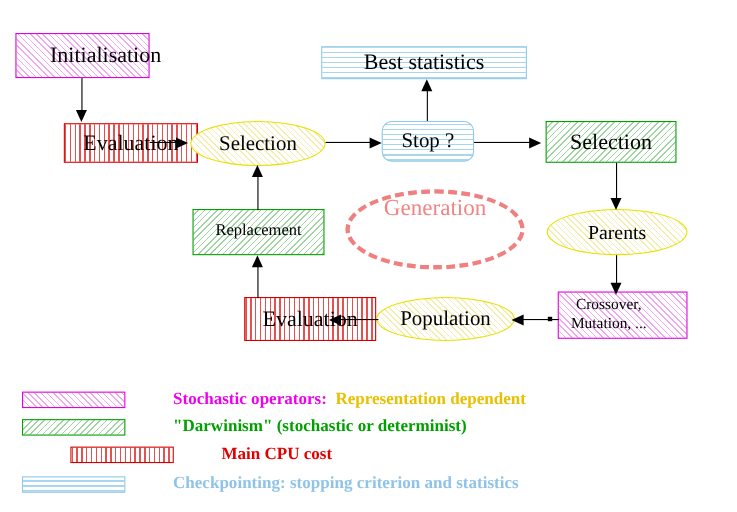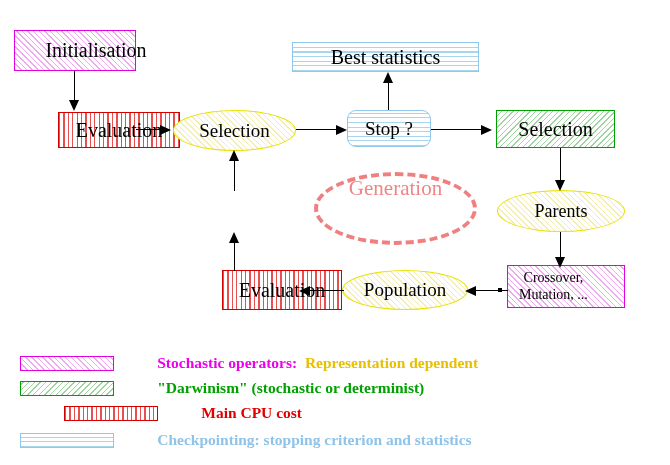--- a/index.html
+++ b/index.html
@@ -164,20 +164,23 @@
   </div>
 
   <div class="node fill-yellow shape-ellipse" style="left:342px; top:270px; width:126px; height:40px; font-size:19px;">
     <span class="lbl">Population</span>
   </div>
 
   <div class="node fill-red" style="left:178px; top:270px; width:120px; height:40px; font-size:20px;">
     <span class="lbl">Evaluation</span>
   </div>
 
+  <div class="node fill-green" style="left:175px; top:190px; width:120px; height:42px; font-size:15px;">
+    <span class="lbl">Replacement</span>
+  </div>
 
   <div class="generation" style="left:314px; top:172px; width:163px; height:73px; font-size:21px;">
     <span class="lbl">Generation</span>
   </div>
 
   <div class="edge edge-v" style="left:74px; top:71px; height:33px;"></div>
   <div class="arrow arrow-d" style="left:69px; top:100px;"></div>
 
   <div class="edge edge-h" style="left:136px; top:129px; width:30px;"></div>
   <div class="arrow arrow-r" style="left:160px; top:125px;"></div>

